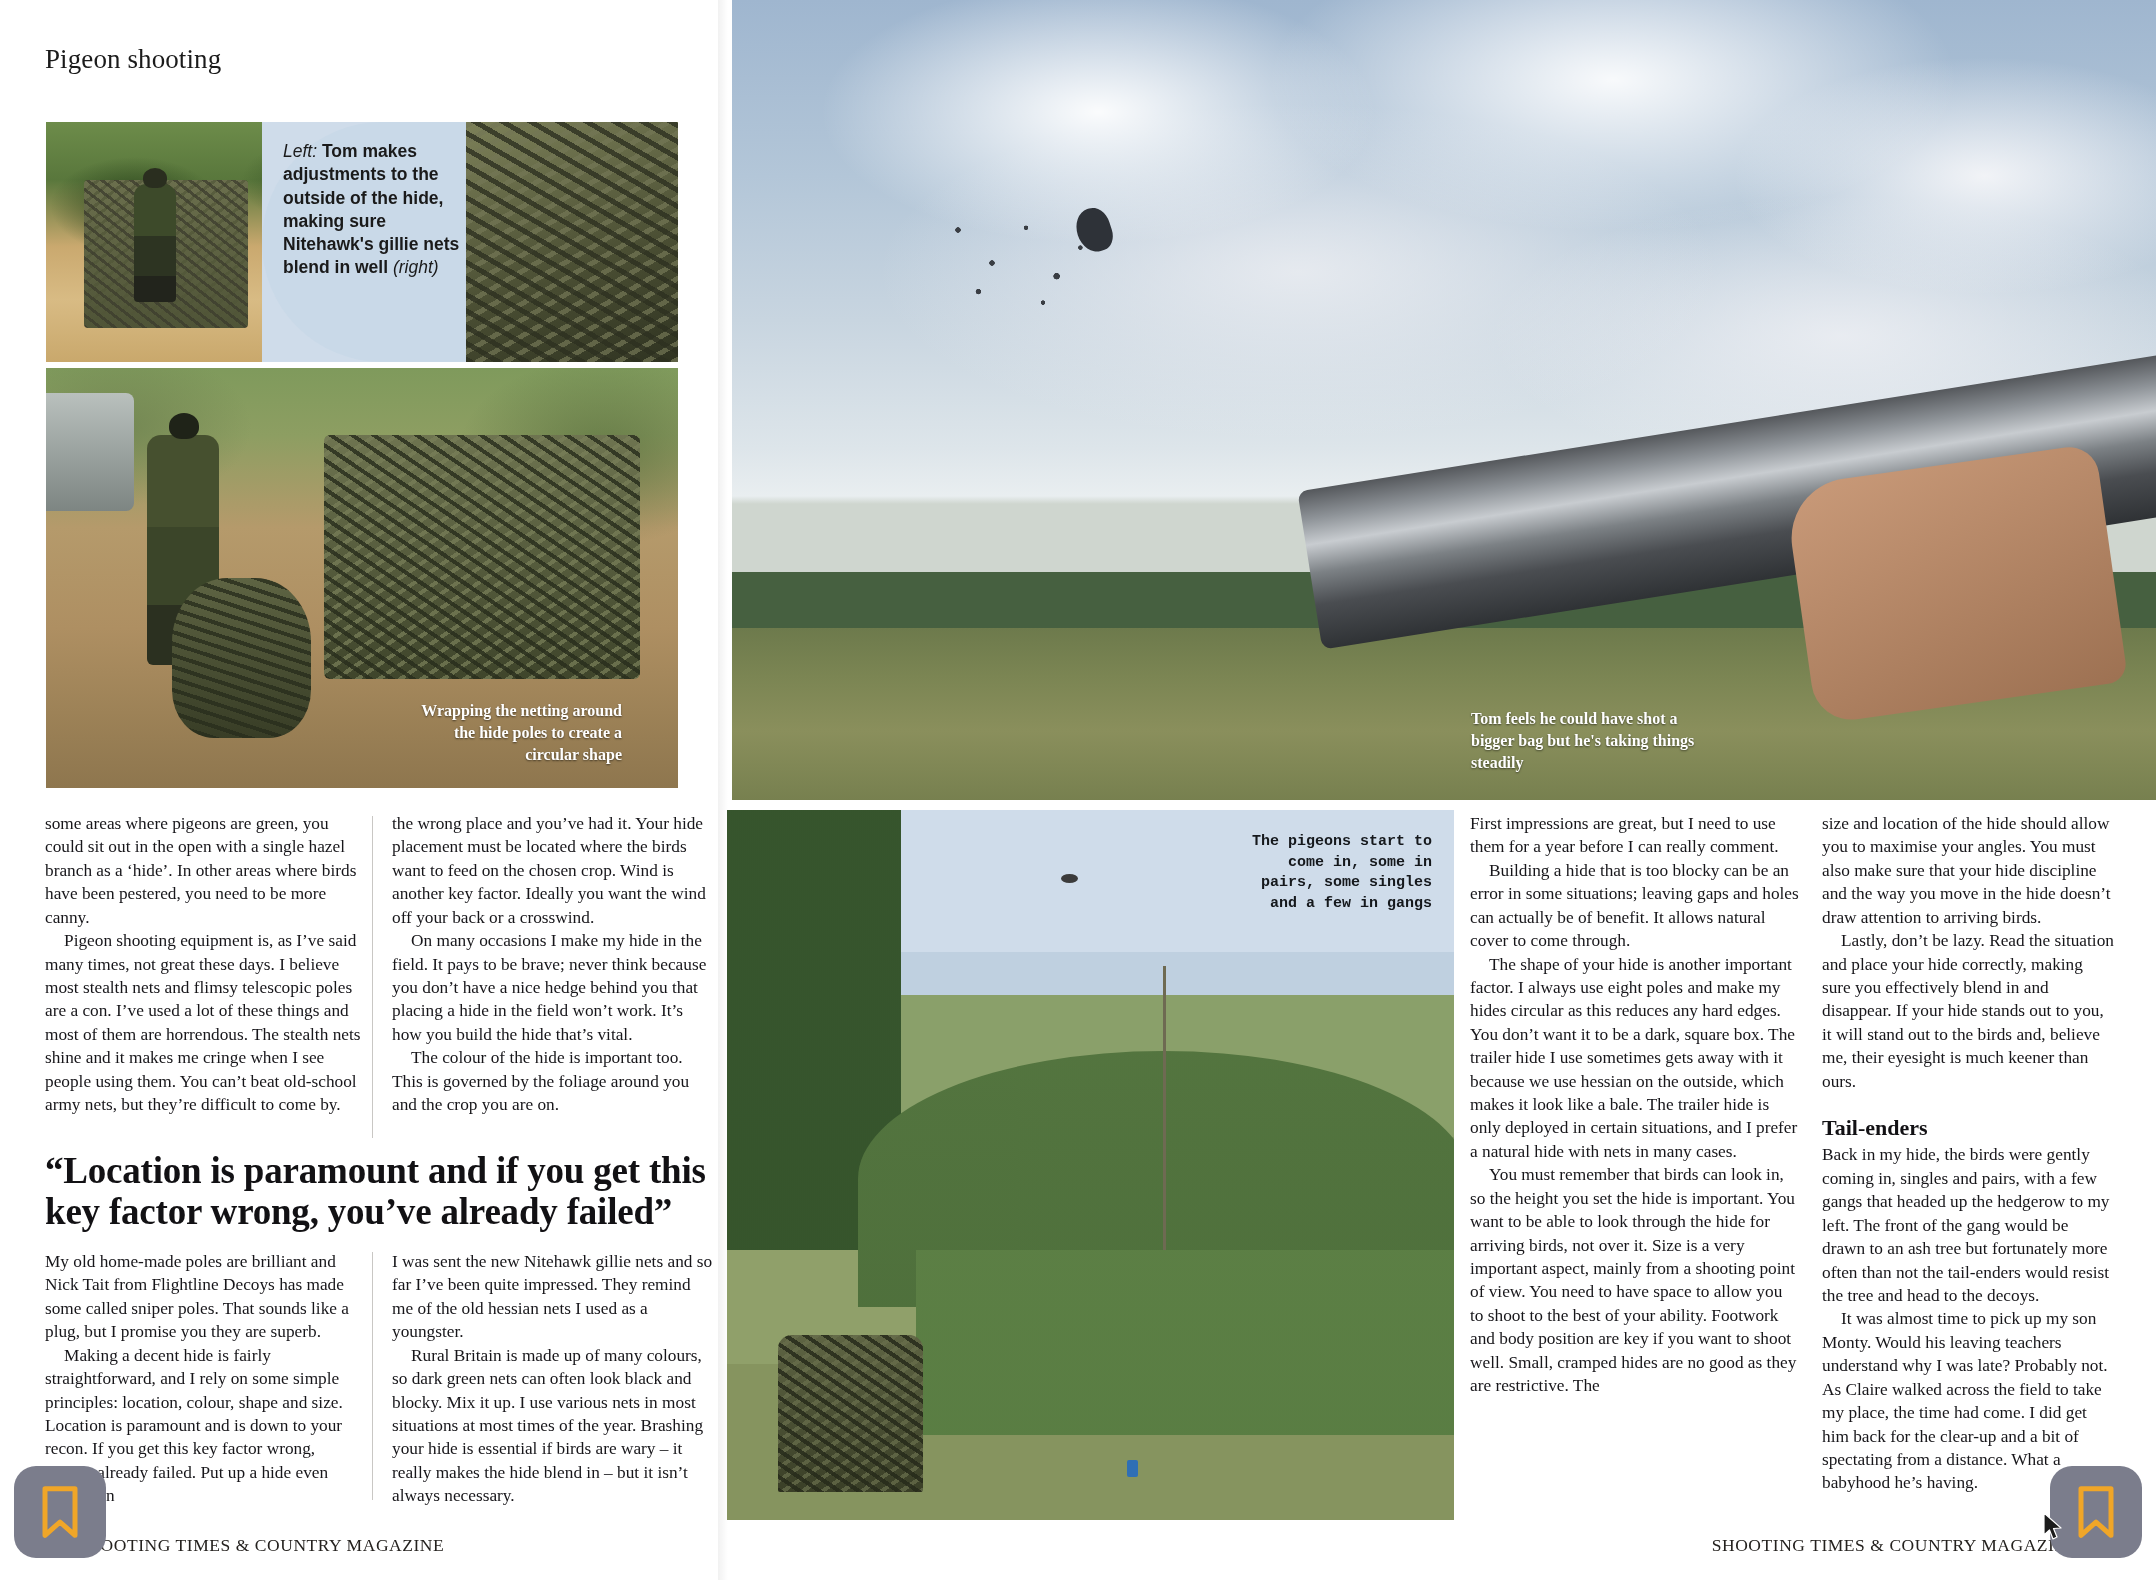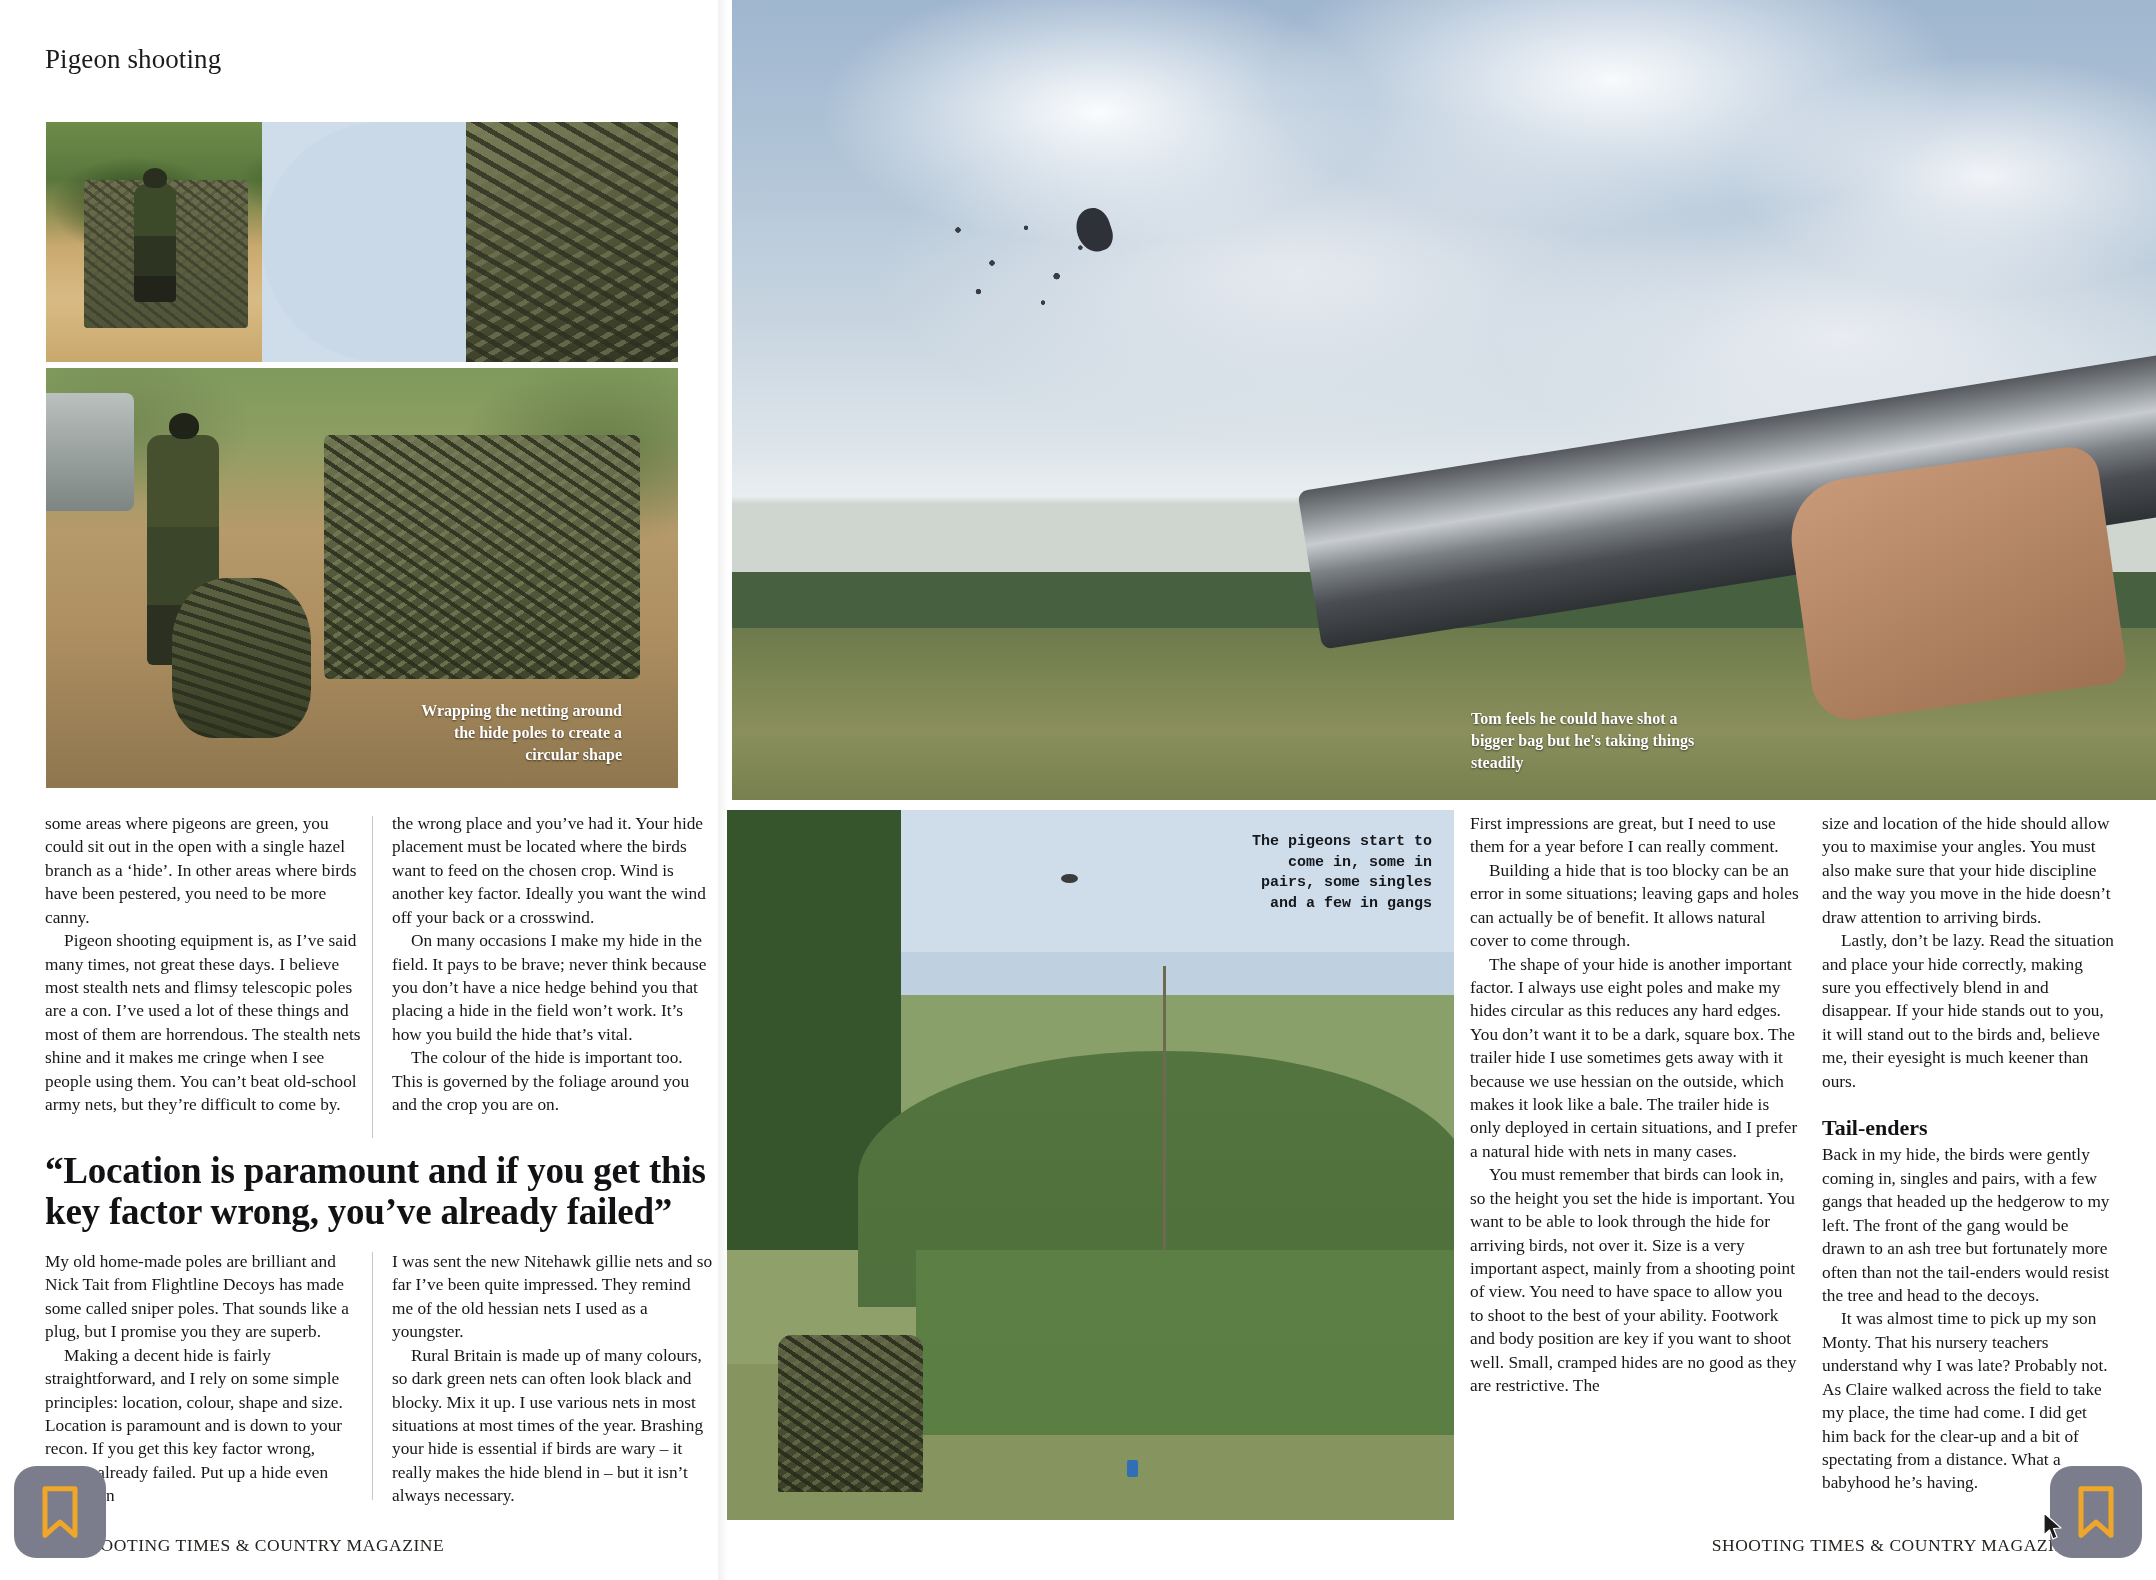--- a/index.html
+++ b/index.html
@@ -310,20 +310,25 @@
     <div class="running-head rh-left">Pigeon shooting</div>
 
     <div class="photo" id="photo-hide-top">
       <div class="net"></div>
       <div class="figure"></div>
     </div>
 
     <div class="bubble">
       <div class="bubble-inner"></div>
     </div>
+    <div class="bubble-text">
+      <span class="it">Left:</span>
+      <span>Tom makes adjustments to the outside of the hide, making sure Nitehawk's gillie nets blend in well</span>
+      <span class="it-b">(right)</span>
+    </div>
 
     <div class="photo" id="photo-inset-net"></div>
 
     <div class="photo" id="photo-hide-main">
       <div class="vehicle"></div>
       <div class="man"></div>
       <div class="netwall"></div>
       <div class="netpile"></div>
       <div class="photo-caption" id="cap-wrapping">Wrapping the netting around the hide poles to create a circular shape</div>
     </div>
@@ -385,21 +390,21 @@
     <p>First impressions are great, but I need to use them for a year before I can really comment.</p>
     <p>Building a hide that is too blocky can be an error in some situations; leaving gaps and holes can actually be of benefit. It allows natural cover to come through.</p>
     <p>The shape of your hide is another important factor. I always use eight poles and make my hides circular as this reduces any hard edges. You don’t want it to be a dark, square box. The trailer hide I use sometimes gets away with it because we use hessian on the outside, which makes it look like a bale. The trailer hide is only deployed in certain situations, and I prefer a natural hide with nets in many cases.</p>
     <p>You must remember that birds can look in, so the height you set the hide is important. You want to be able to look through the hide for arriving birds, not over it. Size is a very important aspect, mainly from a shooting point of view. You need to have space to allow you to shoot to the best of your ability. Footwork and body position are key if you want to shoot well. Small, cramped hides are no good as they are restrictive. The</p>
   </div>
   <div class="col" id="col4">
     <p>size and location of the hide should allow you to maximise your angles. You must also make sure that your hide discipline and the way you move in the hide doesn’t draw attention to arriving birds.</p>
     <p>Lastly, don’t be lazy. Read the situation and place your hide correctly, making sure you effectively blend in and disappear. If your hide stands out to you, it will stand out to the birds and, believe me, their eyesight is much keener than ours.</p>
     <span class="subhead">Tail-enders</span>
     <p>Back in my hide, the birds were gently coming in, singles and pairs, with a few gangs that headed up the hedgerow to my left. The front of the gang would be drawn to an ash tree but fortunately more often than not the tail-enders would resist the tree and head to the decoys.</p>
-    <p>It was almost time to pick up my son Monty. That his nursery teachers understand why I was late? Probably not. As Claire walked across the field to take my place, the time had come. I did get him back for the clear-up and a bit of spectating from a distance. What a babyhood he’s having.</p>
+    <p>It was almost time to pick up my son Monty. Would his leaving teachers understand why I was late? Probably not. As Claire walked across the field to take my place, the time had come. I did get him back for the clear-up and a bit of spectating from a distance. What a babyhood he’s having.</p>
   </div>
 
   <div class="gutter"></div>
 
   <div class="fab" id="fab-left">
     <svg class="bookmark-glyph" viewBox="0 0 24 32" fill="none">
       <path d="M3 2 h18 v28 l-9 -8 l-9 8 z" stroke="#f0a628" stroke-width="3" stroke-linejoin="round" fill="none"></path>
     </svg>
   </div>
 

